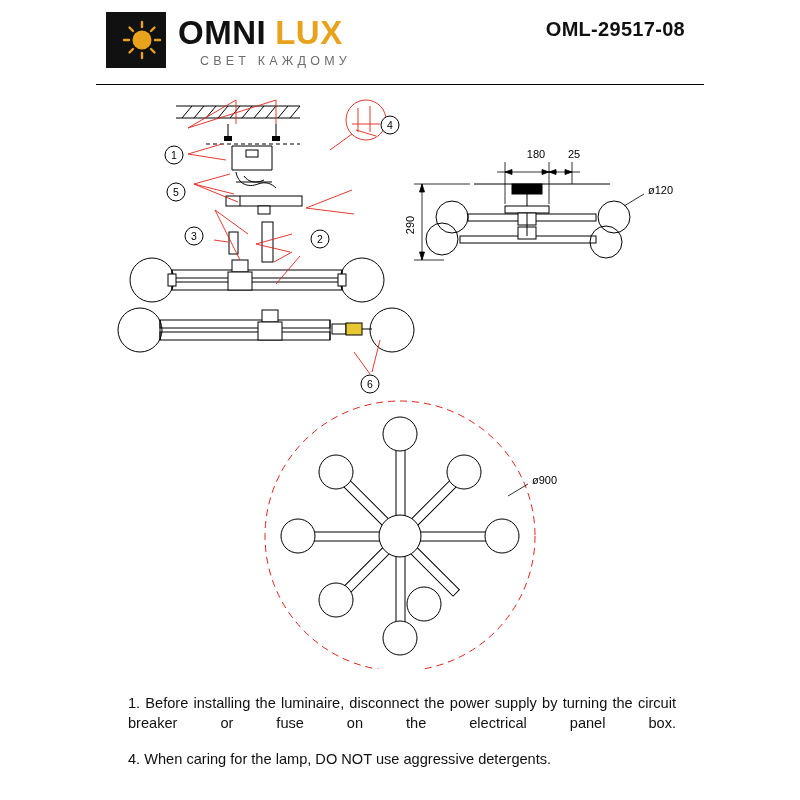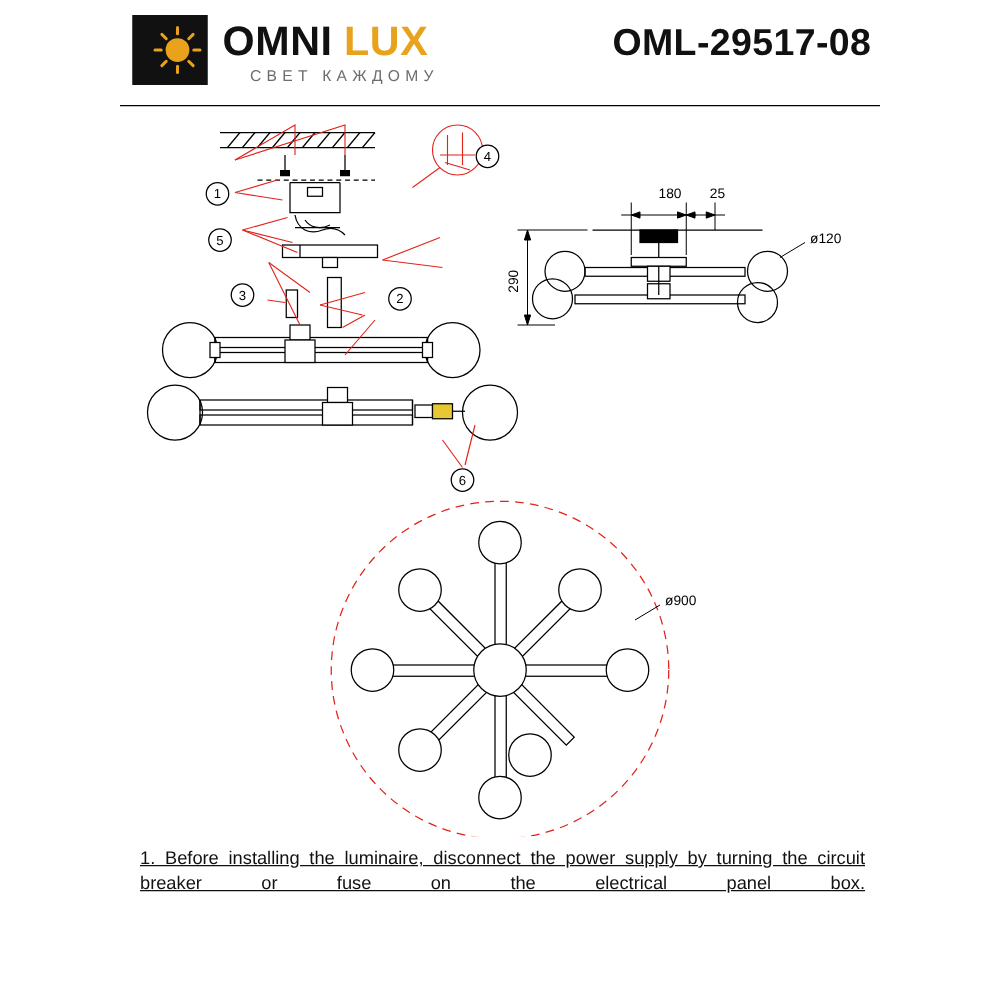--- a/index.html
+++ b/index.html
@@ -58,23 +58,23 @@
     position: absolute;
     left: 96px;
     top: 46px;
     font-size: 12.5px;
     letter-spacing: 4.2px;
     color: #6d6d6d;
     white-space: nowrap;
   }
   .article {
     position: absolute;
-    right: 100px;
+    right: 112px;
     top: 18px;
-    font-size: 30px;
+    font-size: 20px;
     font-weight: bold;
     color: #111;
     letter-spacing: 0.3px;
   }
   .header-rule {
     position: absolute;
     left: 96px;
     top: 84px;
     width: 608px;
     height: 1px;
@@ -95,21 +95,21 @@
   .notes {
     position: absolute;
     left: 112px;
     top: 678px;
     width: 580px;
     font-size: 14.6px;
     line-height: 1.36;
     color: #111;
     text-align: justify;
   }
-  .notes p { margin: 0; text-decoration: underline; }
+  .notes p { margin: 16px; }
   .notes p.first { text-align: justify; text-align-last: justify; }
   .notes p + p { margin-top: 1px; }
 </style>
 </head>
 <body>
 
 <div class="page">
 
   <div class="header">
 
@@ -337,15 +337,16 @@
         <text x="176" y="111.8">5</text>
         <circle cx="370" cy="300" r="9" fill="#fff" stroke="#000" stroke-width="1"></circle>
         <text x="370" y="303.8">6</text>
       </g>
 
     </svg>
   </div>
 
   <div class="notes">
     <p class="first">1. Before installing the luminaire, disconnect the power supply by turning the circuit breaker or fuse on the electrical panel box.</p>
+    <p>4. When caring for the lamp, DO NOT use aggressive detergents.</p>
   </div>
 
 </div>
 
 </body></html>

